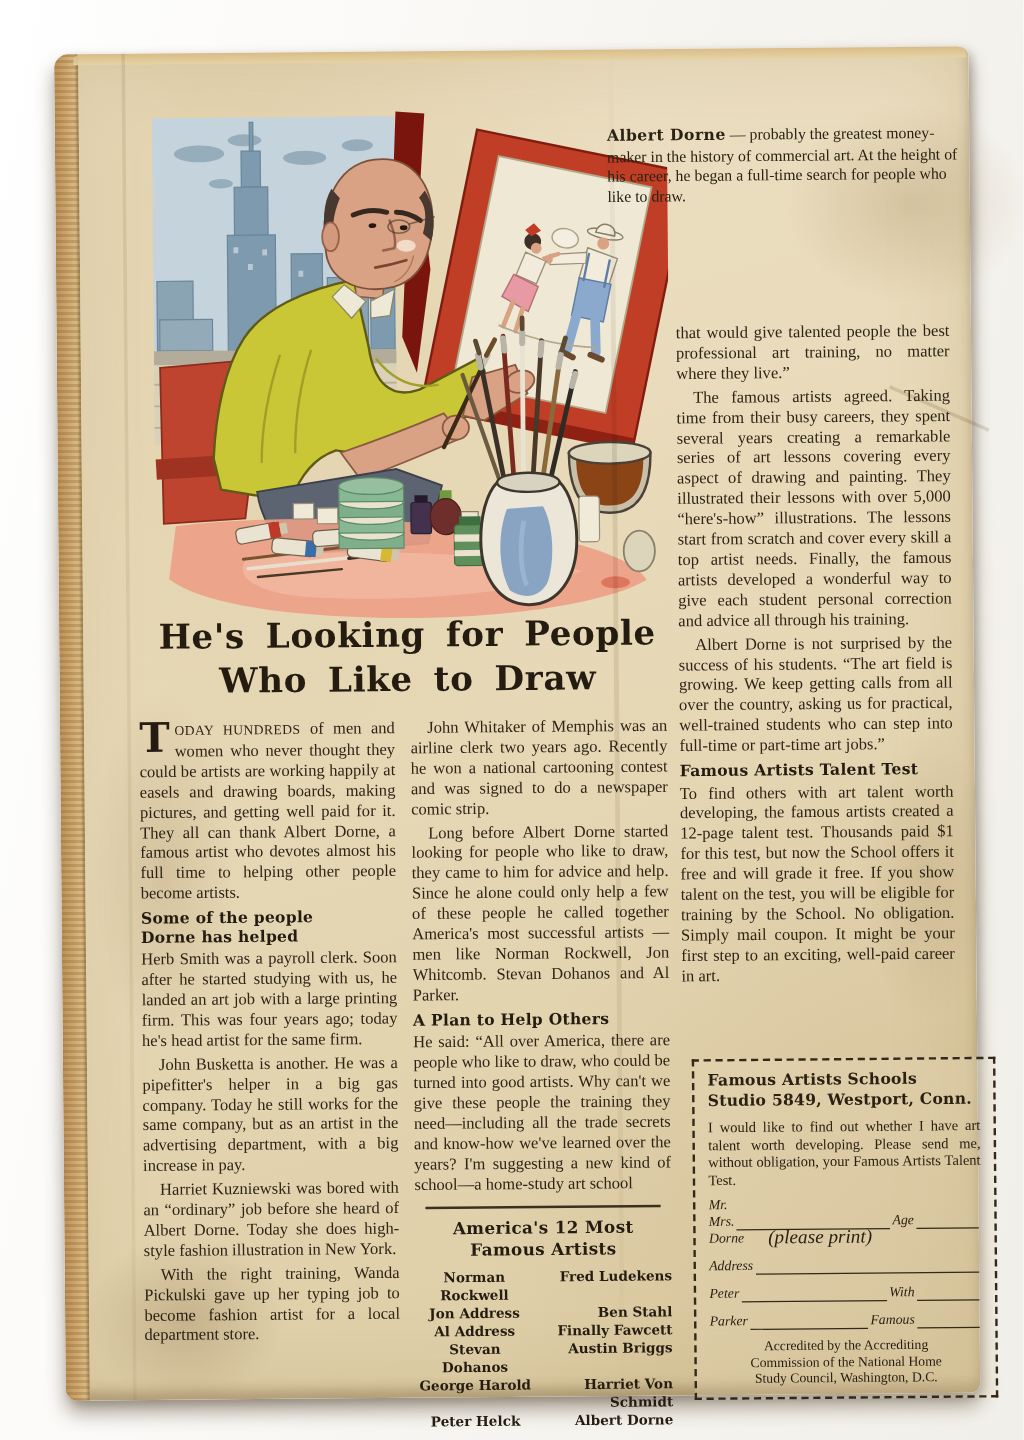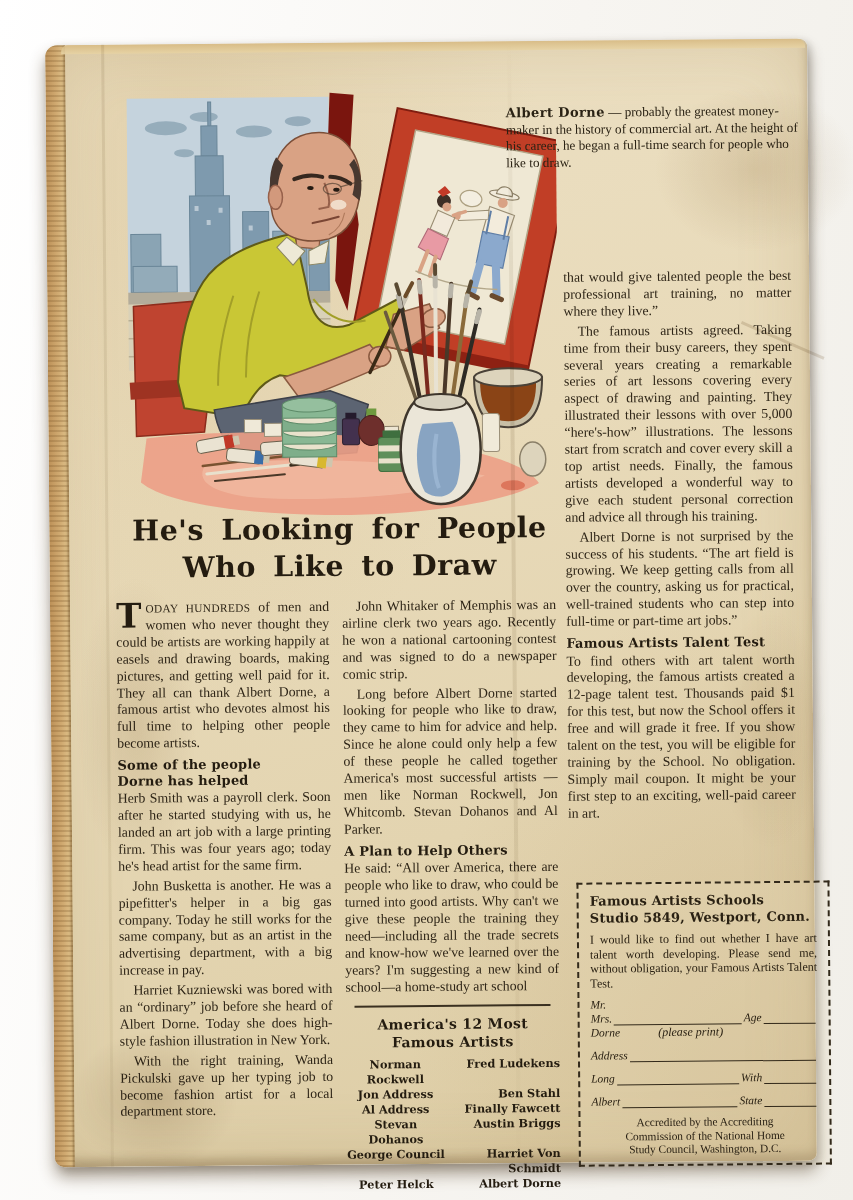--- a/index.html
+++ b/index.html
@@ -77,21 +77,21 @@
     position:absolute;left:524px;top:842px;width:227px;
     border:2.5px dashed #32291a;padding:8px 11px 7px 11px;color:#2a2113;
     background:rgba(235,222,190,.25);
   }
   .coupon .t{font-family:"DejaVu Serif",serif;font-weight:700;font-size:13px;line-height:17px;letter-spacing:.2px;}
   .coupon .bdy{font-size:12.1px;line-height:14.6px;text-align:justify;margin:6px 0 7px 0;}
   .c-row{display:flex;align-items:flex-end;font-style:italic;font-size:11.5px;line-height:14px;}
   .c-row .line{border-bottom:1.3px solid #32291a;flex-grow:1;margin:0 2px;height:11px;}
   .c-row .w52{flex-grow:0;width:52px;}
   .c-row.mt{margin-top:9px;}
-  .pp{font-style:italic;font-size:12px;margin-left:38px;}
+  .pp{font-style:italic;font-size:16px;margin-left:20px;}
   .coupon .foot{
     text-align:center;font-size:11.4px;line-height:13.4px;font-style:normal;
     margin-top:8px;color:#241c10;
   }
   svg .ln{stroke-linecap:round;}
 </style>
 </head>
 <body>
 
 <div class="book">
@@ -351,21 +351,21 @@
         </div>
       <div class="row">
           <span class="l">Al Address</span>
           <span class="r">Finally Fawcett</span>
         </div>
       <div class="row">
           <span class="l">Stevan Dohanos</span>
           <span class="r">Austin Briggs</span>
         </div>
       <div class="row">
-          <span class="l">George Council</span>
+          <span class="l">George Harold</span>
           <span class="r">Harriet Von Schmidt</span>
         </div>
       <div class="row">
           <span class="l">Peter Helck</span>
           <span class="r">Albert Dorne</span>
         </div>
     </div>
   </div>
 
   <div class="col col3">
@@ -391,29 +391,29 @@
       </div>
     <div class="c-row">
         <span>Dorne</span>
         <span class="pp">(please print)</span>
       </div>
     <div class="c-row mt">
         <span>Address</span>
         <span class="line"></span>
       </div>
     <div class="c-row mt">
-        <span>Long</span>
+        <span>Peter</span>
         <span class="line"></span>
         <span>With</span>
         <span class="line w52"></span>
       </div>
     <div class="c-row mt">
-        <span>Albert</span>
+        <span>Parker</span>
         <span class="line"></span>
-        <span>State</span>
+        <span>Famous</span>
         <span class="line w52"></span>
       </div>
     <div class="foot">
       <div>Accredited by the Accrediting</div>
         <div>Commission of the National Home</div>
         <div>Study Council, Washington, D.C.</div>
     </div>
   </div>
 
   <div class="stain" style="left:600px;top:40px;width:220px;height:180px;background:radial-gradient(ellipse, rgba(150,118,66,.20), rgba(0,0,0,0) 65%);"></div>

